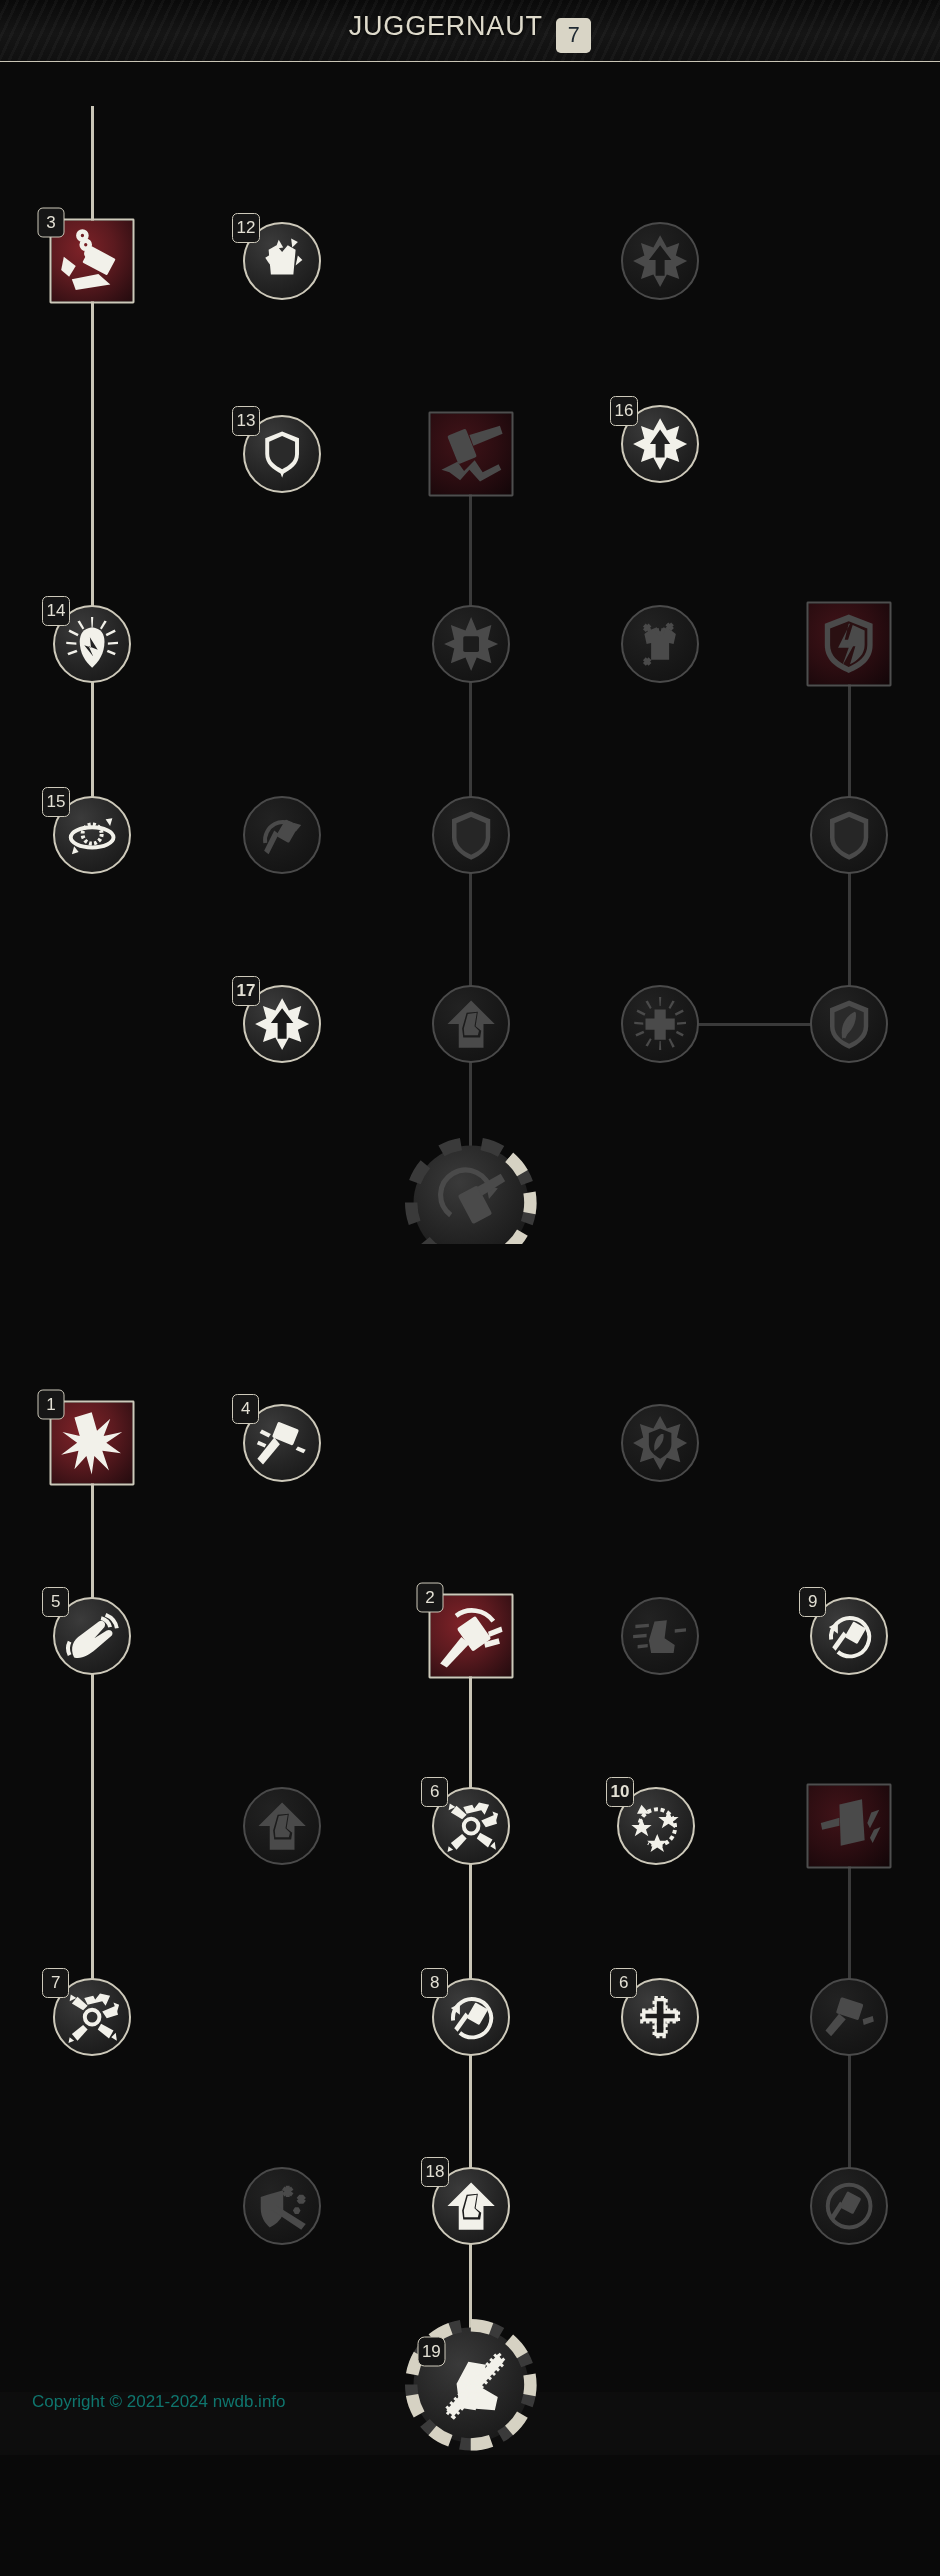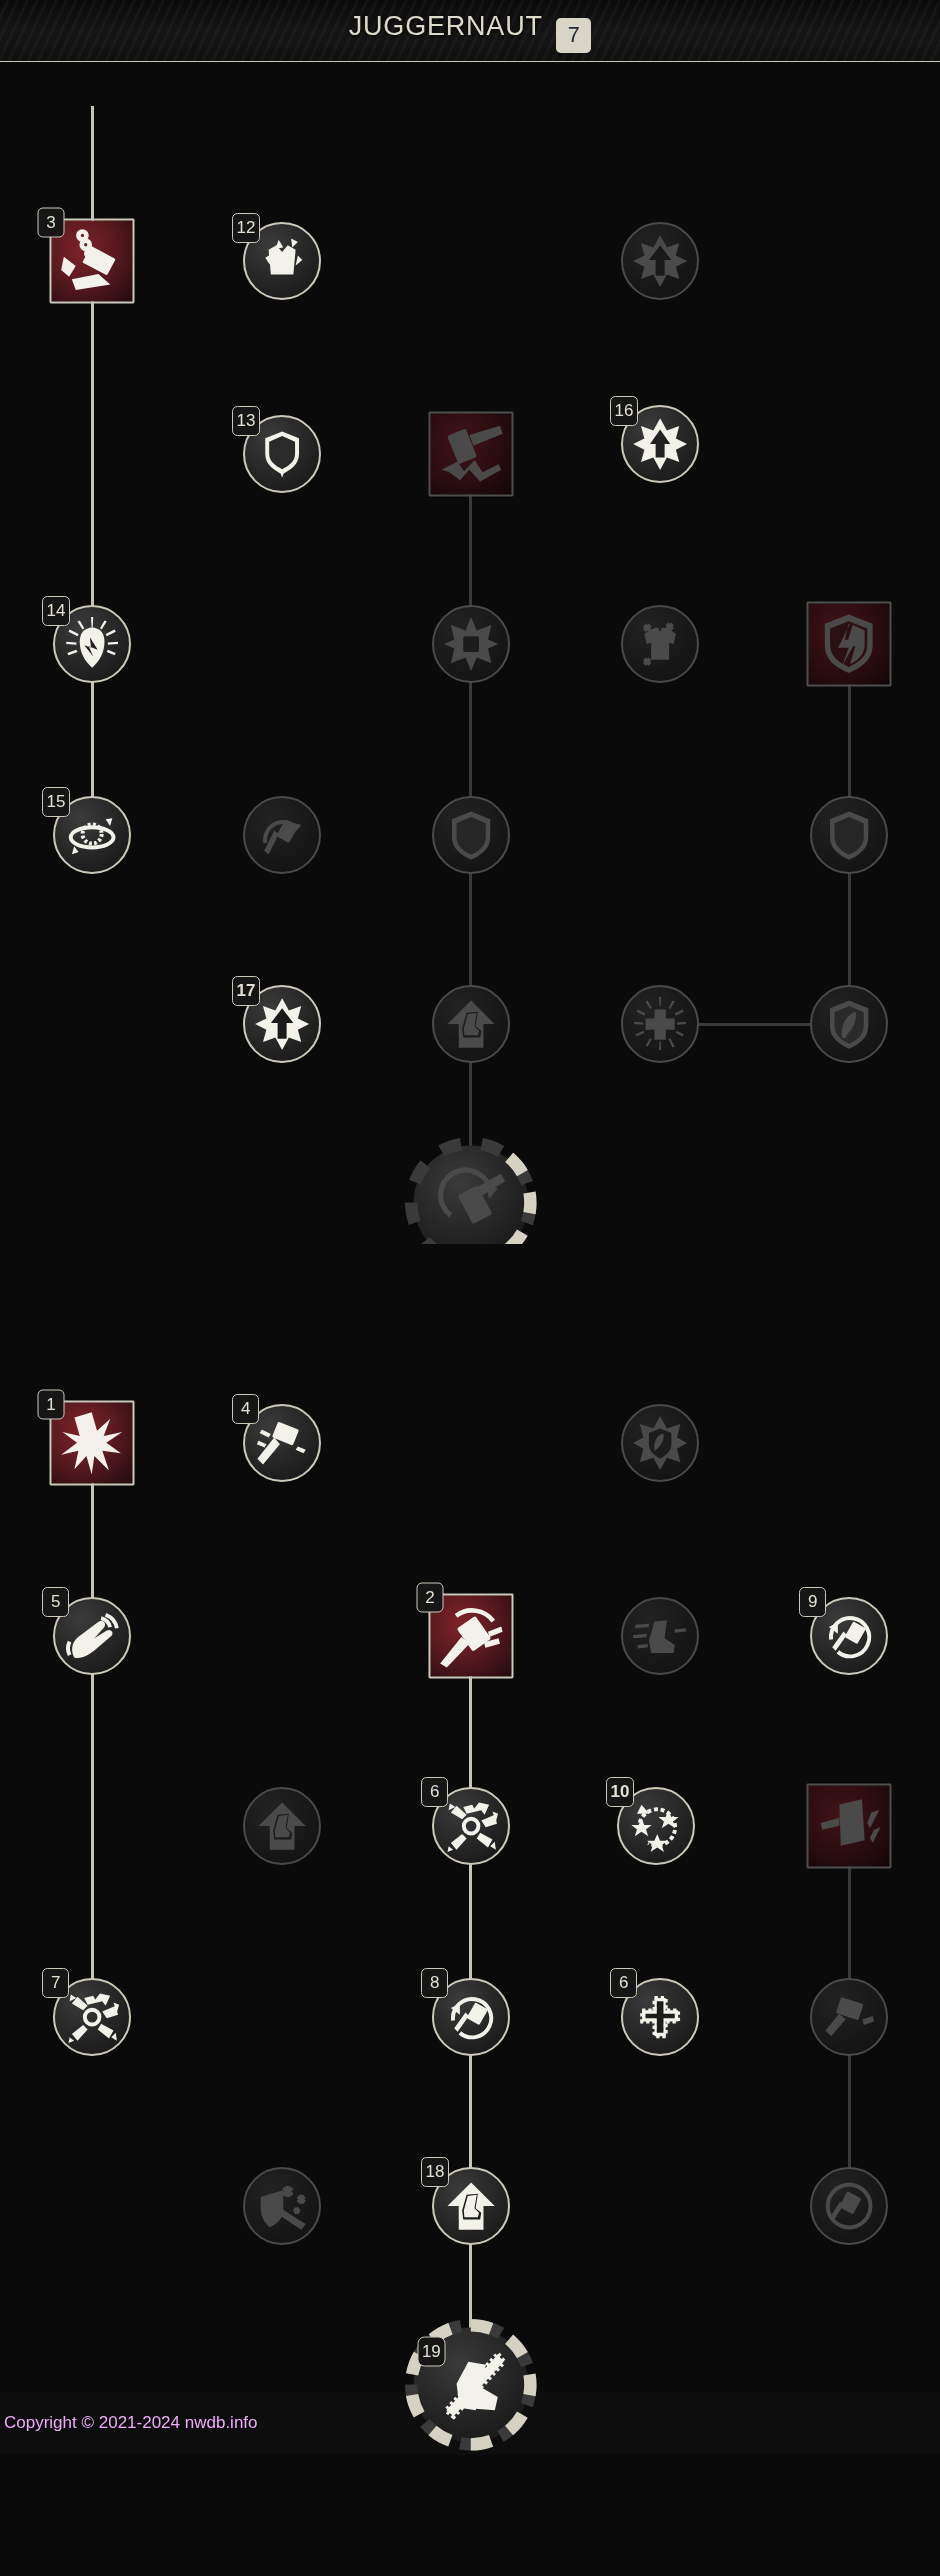--- a/index.html
+++ b/index.html
@@ -165,24 +165,23 @@
   .node.square .rank { left: -12px; top: -10.8px; }
   .node.ultimate .rank { left: 4px; top: 9.5px; border-radius: 7px; }
 
   
   .tree-gap { height: 6.8px; background: #0a0a0a; }
 
   
   .footer {
     height: 63px;
     display: flex;
-    align-items: center;
-    padding-left: 4px;
+    padding-left: 32px;
     background: #0d0d0d;
-    color: #f0abfc;
+    color: #0f766e;
     font-size: 17px;
   }
 </style>
 </head>
 <body>
 
 <div class="page">
 
   <div class="tree-header">
     <div>

